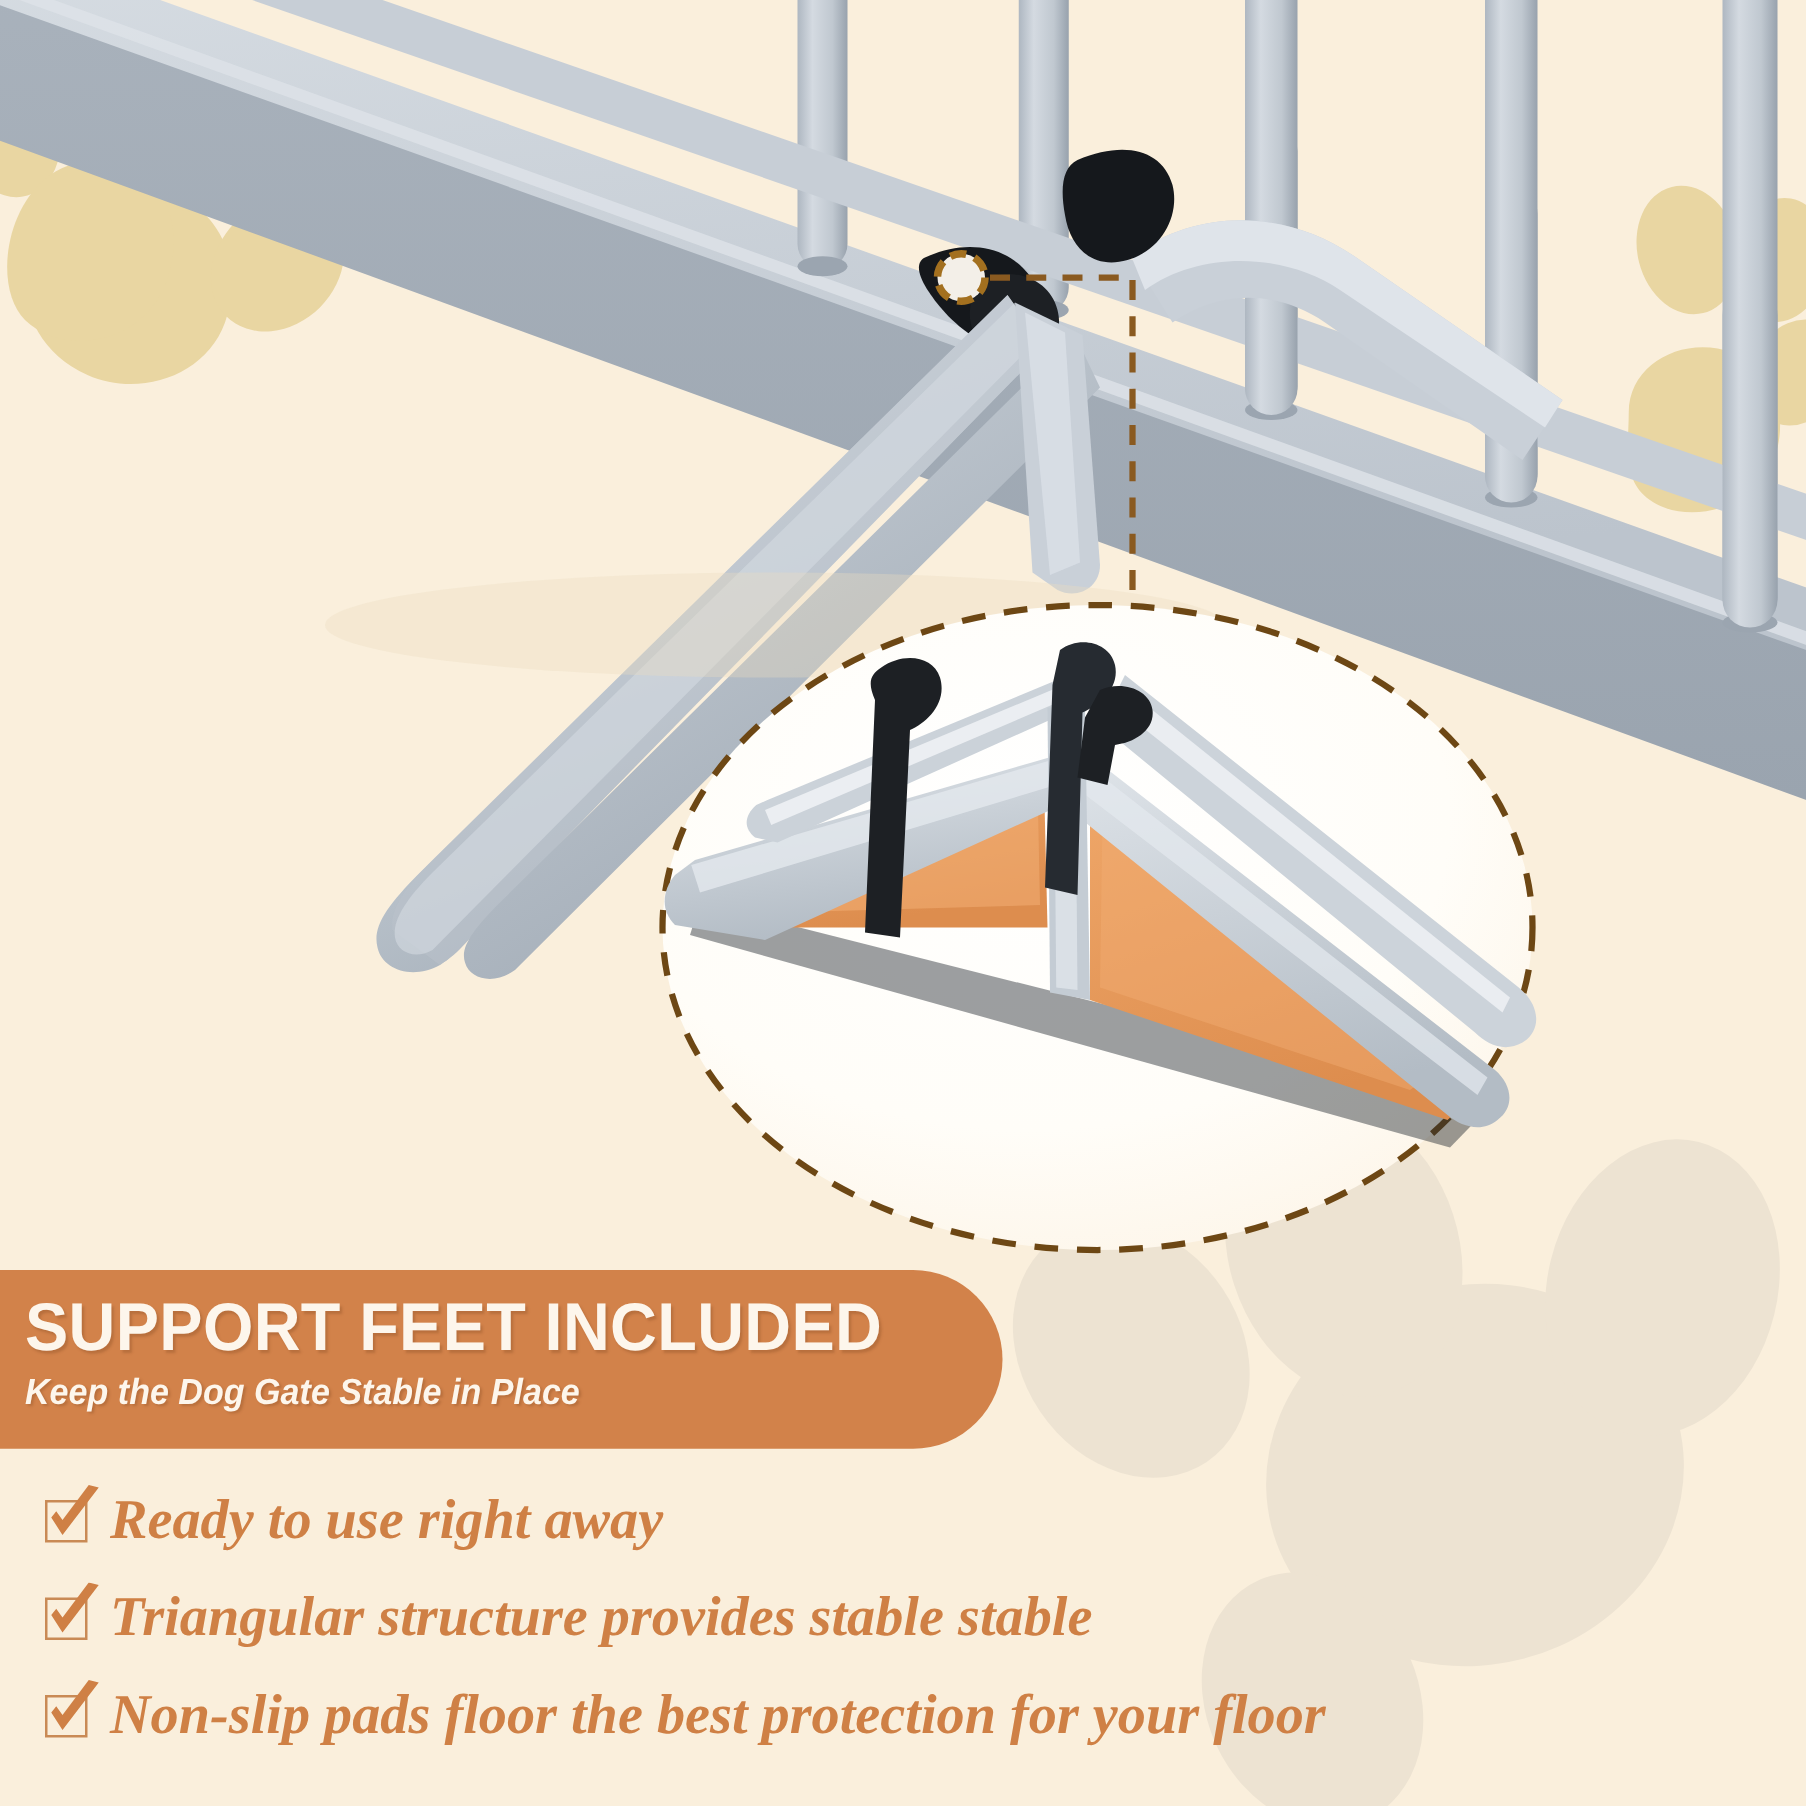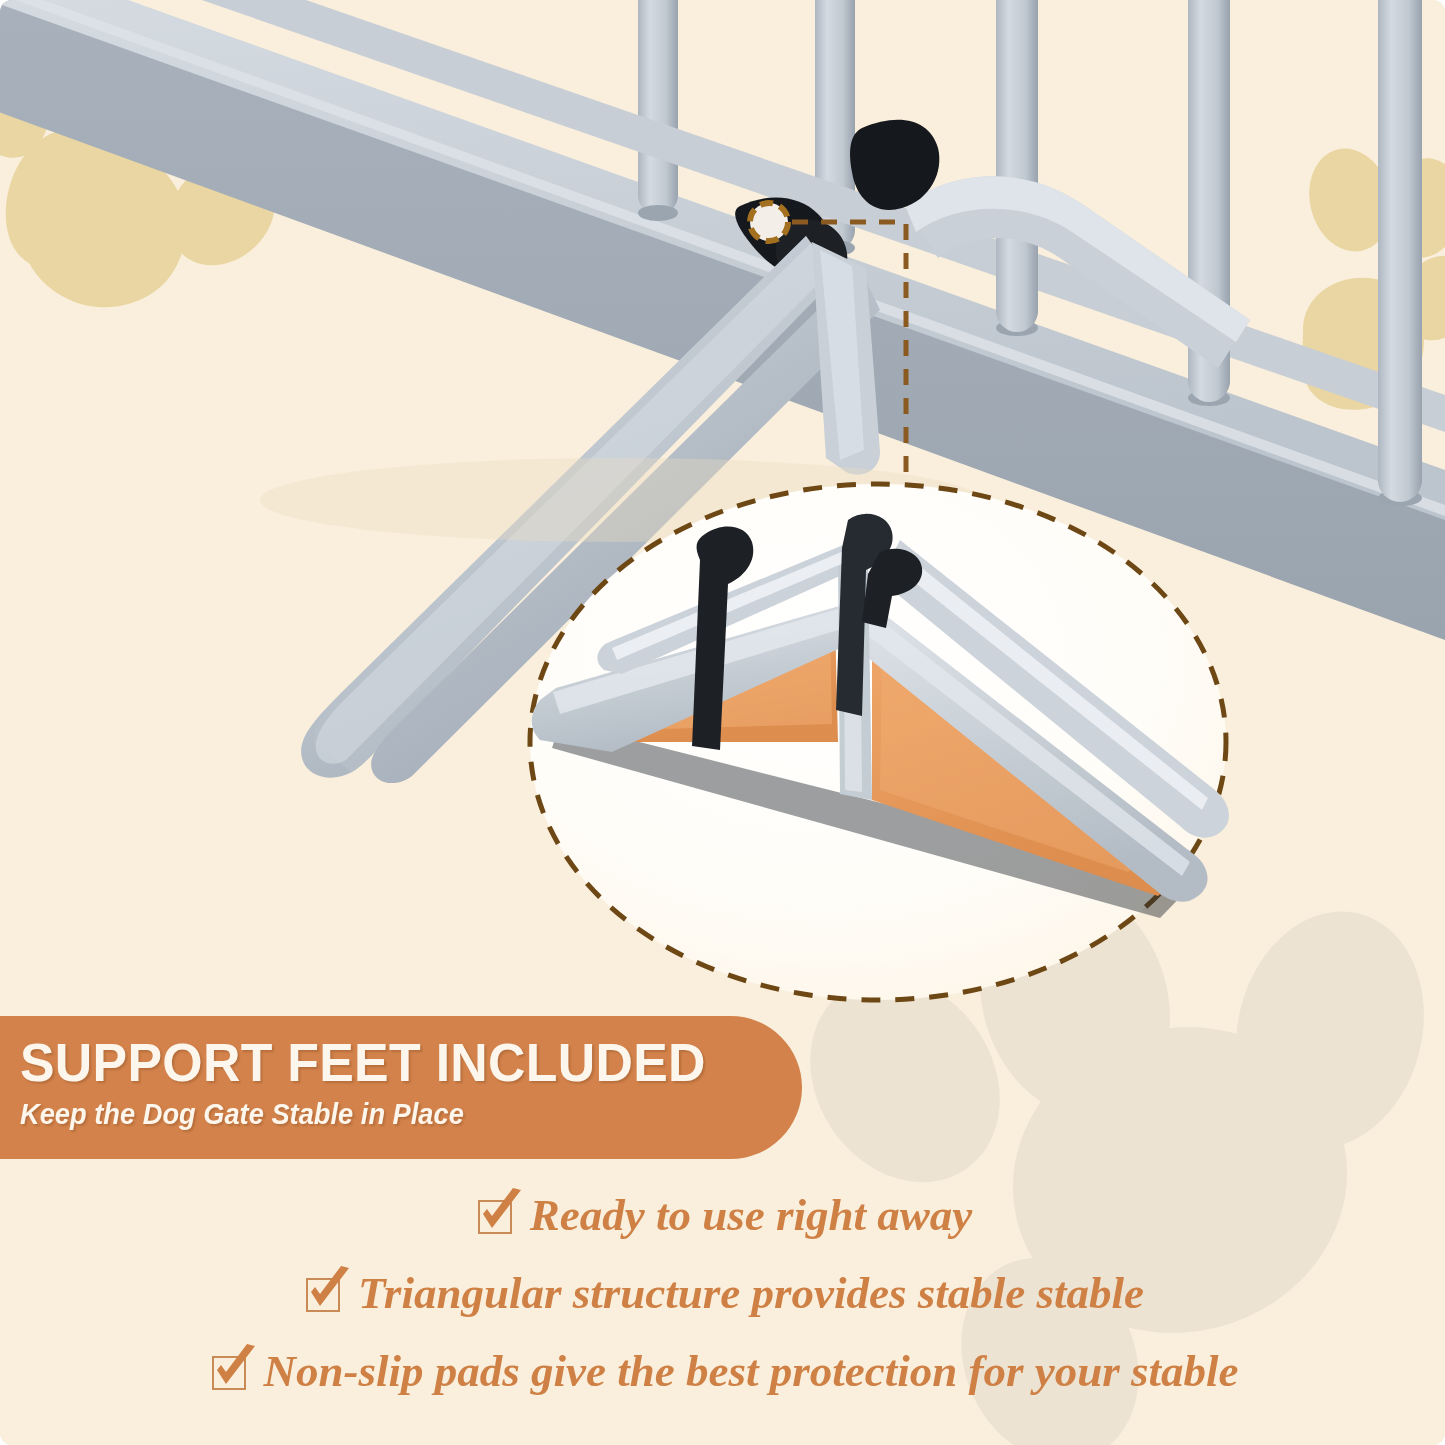--- a/index.html
+++ b/index.html
@@ -7,21 +7,20 @@
     padding: 0;
     background: #ffffff;
   }
   #stage {
     position: relative;
     width: 1445px;
     height: 1445px;
     overflow: hidden;
     background: #faefdc;
     font-family: "Liberation Sans", sans-serif;
-    border-radius: 12px;
   }
 
   
   #artwork {
     position: absolute;
     inset: 0;
     width: 1445px;
     height: 1445px;
     display: block;
   }
@@ -68,21 +67,20 @@
   .bullets {
     position: absolute;
     left: 34px;
     top: 1186px;
     width: 1380px;
   }
   .bullet-row {
     display: flex;
     align-items: flex-start;
     height: 78px;
-    justify-content: center;
   }
   .cbox {
     position: relative;
     width: 40px;
     height: 40px;
     flex: 0 0 40px;
     margin-top: 8px;
     margin-right: 14px;
   }
   .cbox .bx {
@@ -356,18 +354,18 @@
       <span class="bullet-text">Triangular structure provides stable stable</span>
     </div>
 
     <div class="bullet-row">
       <span class="cbox">
         <span class="bx"></span>
         <svg width="52" height="52" viewBox="0 0 52 52">
           <path d="M11 26 L20 40 L49 2 L41 0 L20 28 L15 21 Z" fill="#cf8045"></path>
         </svg>
       </span>
-      <span class="bullet-text">Non-slip pads give the best protection for your stable</span>
+      <span class="bullet-text">Non-slip pads floor the best protection for your floor</span>
     </div>
 
   </div>
 
 </div>
 
 </body></html>

